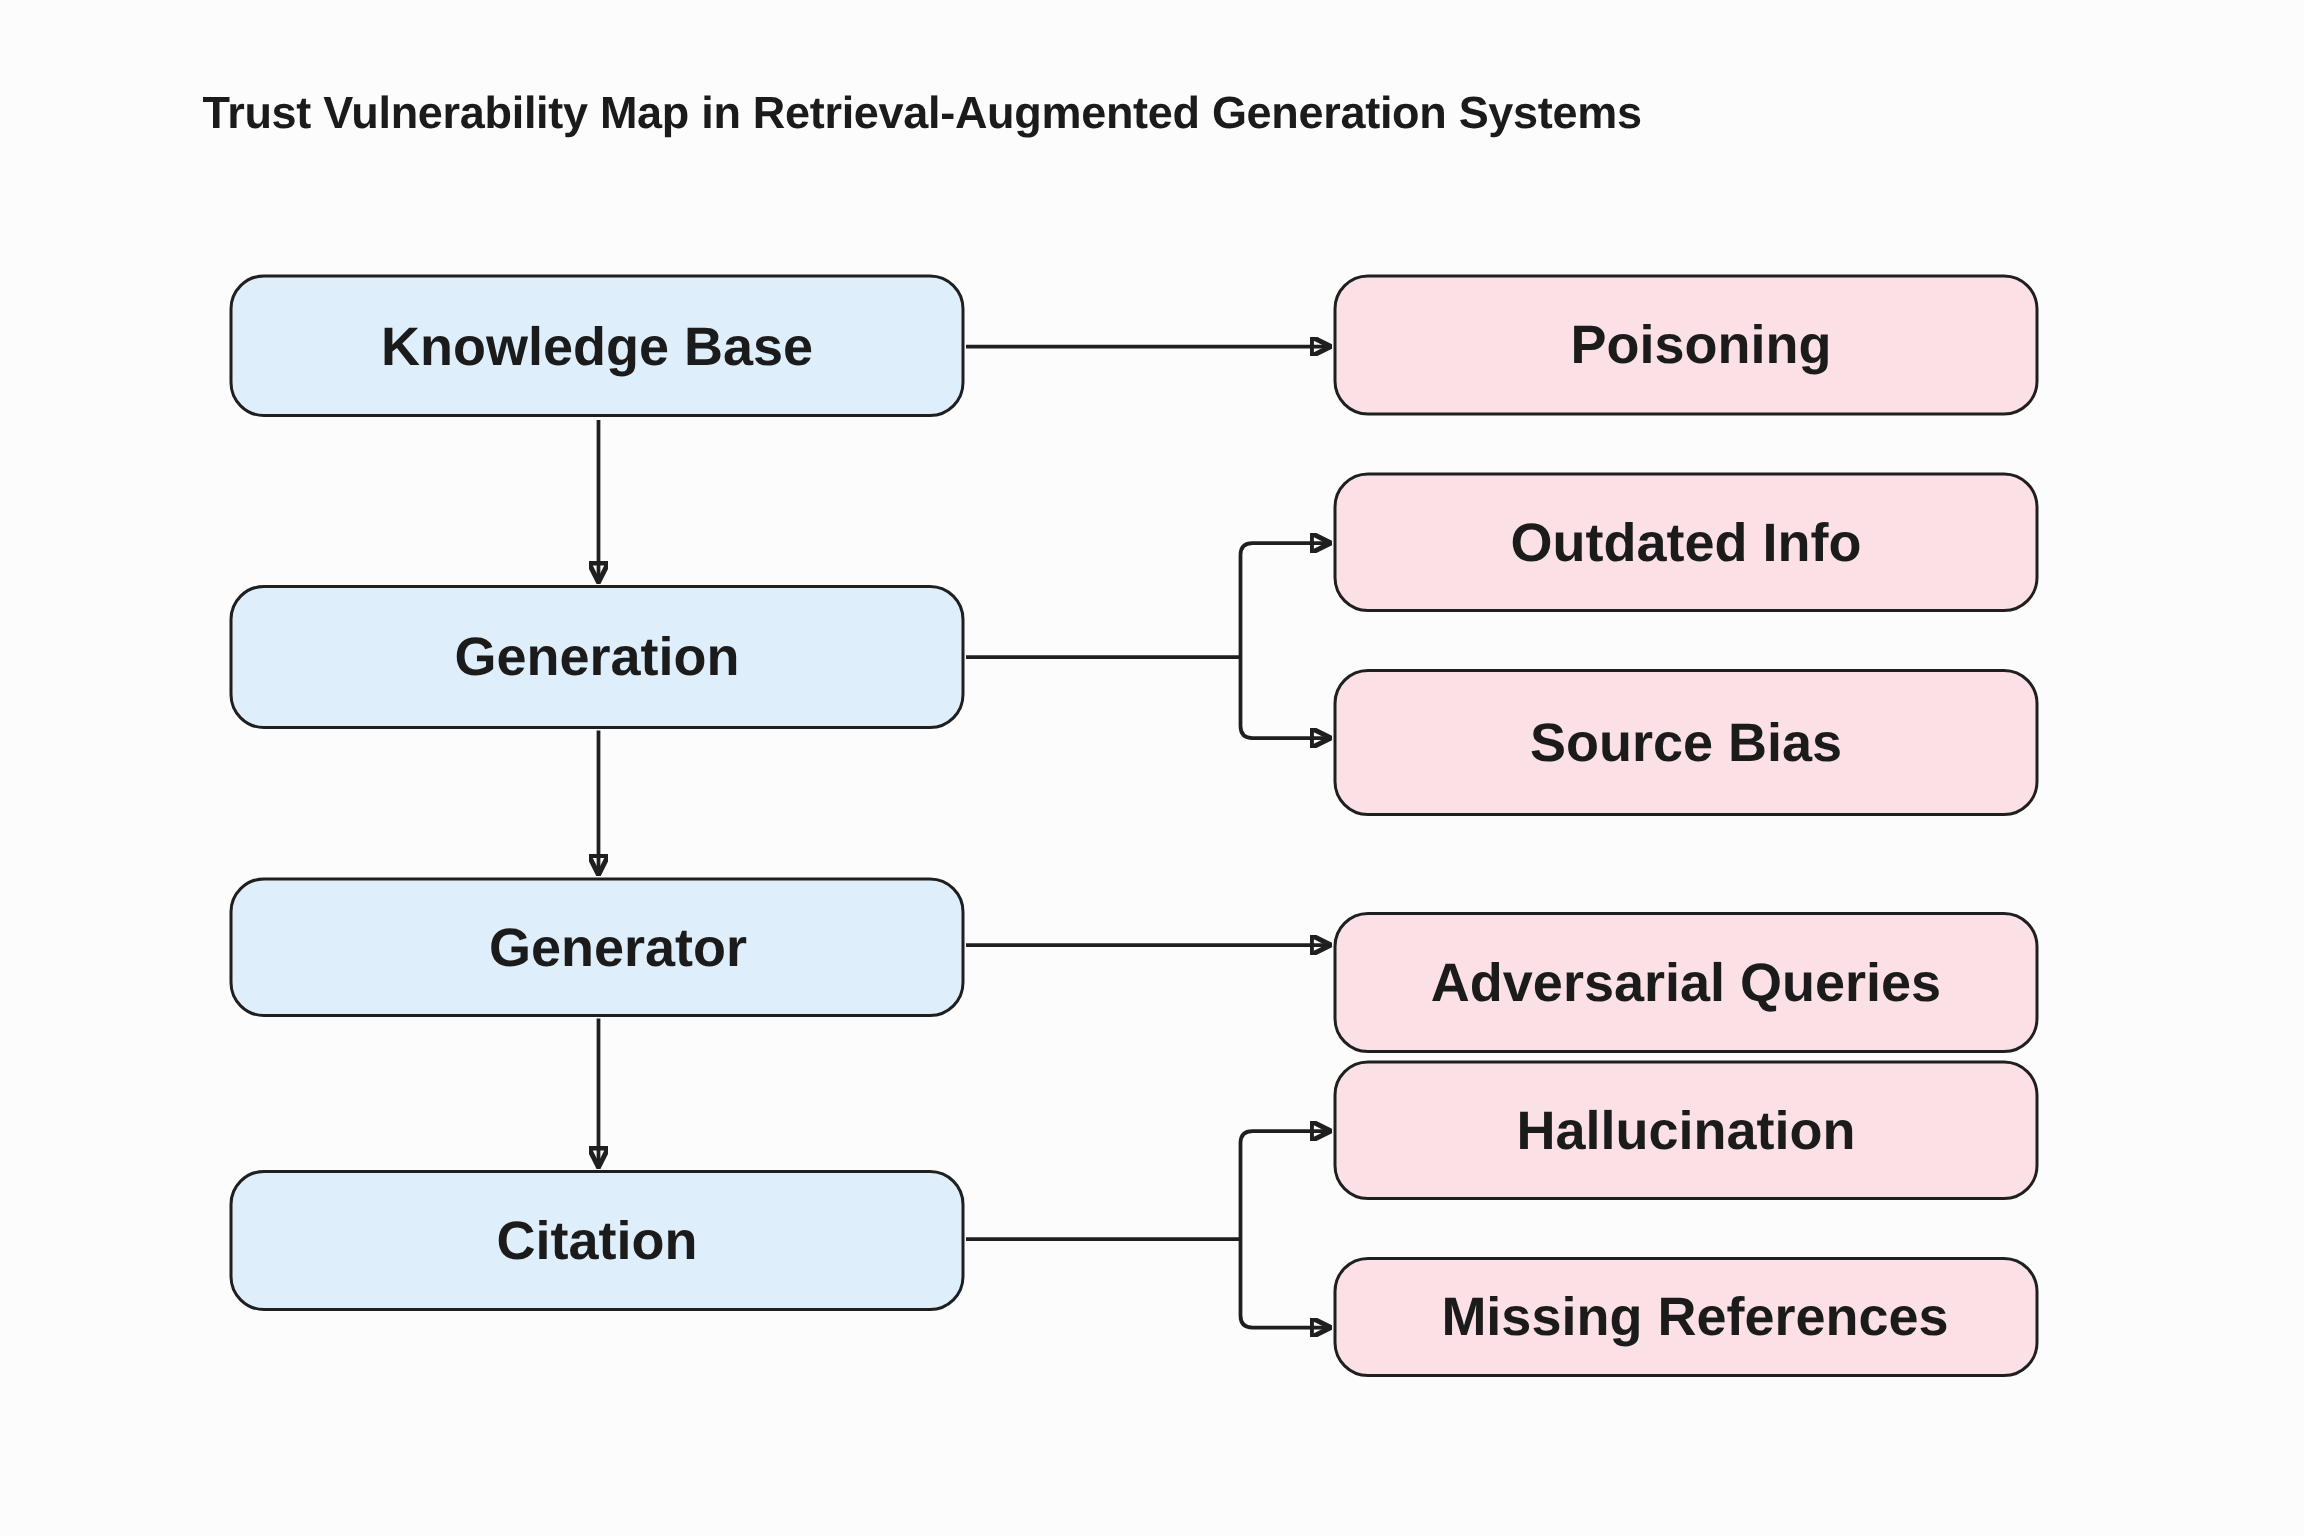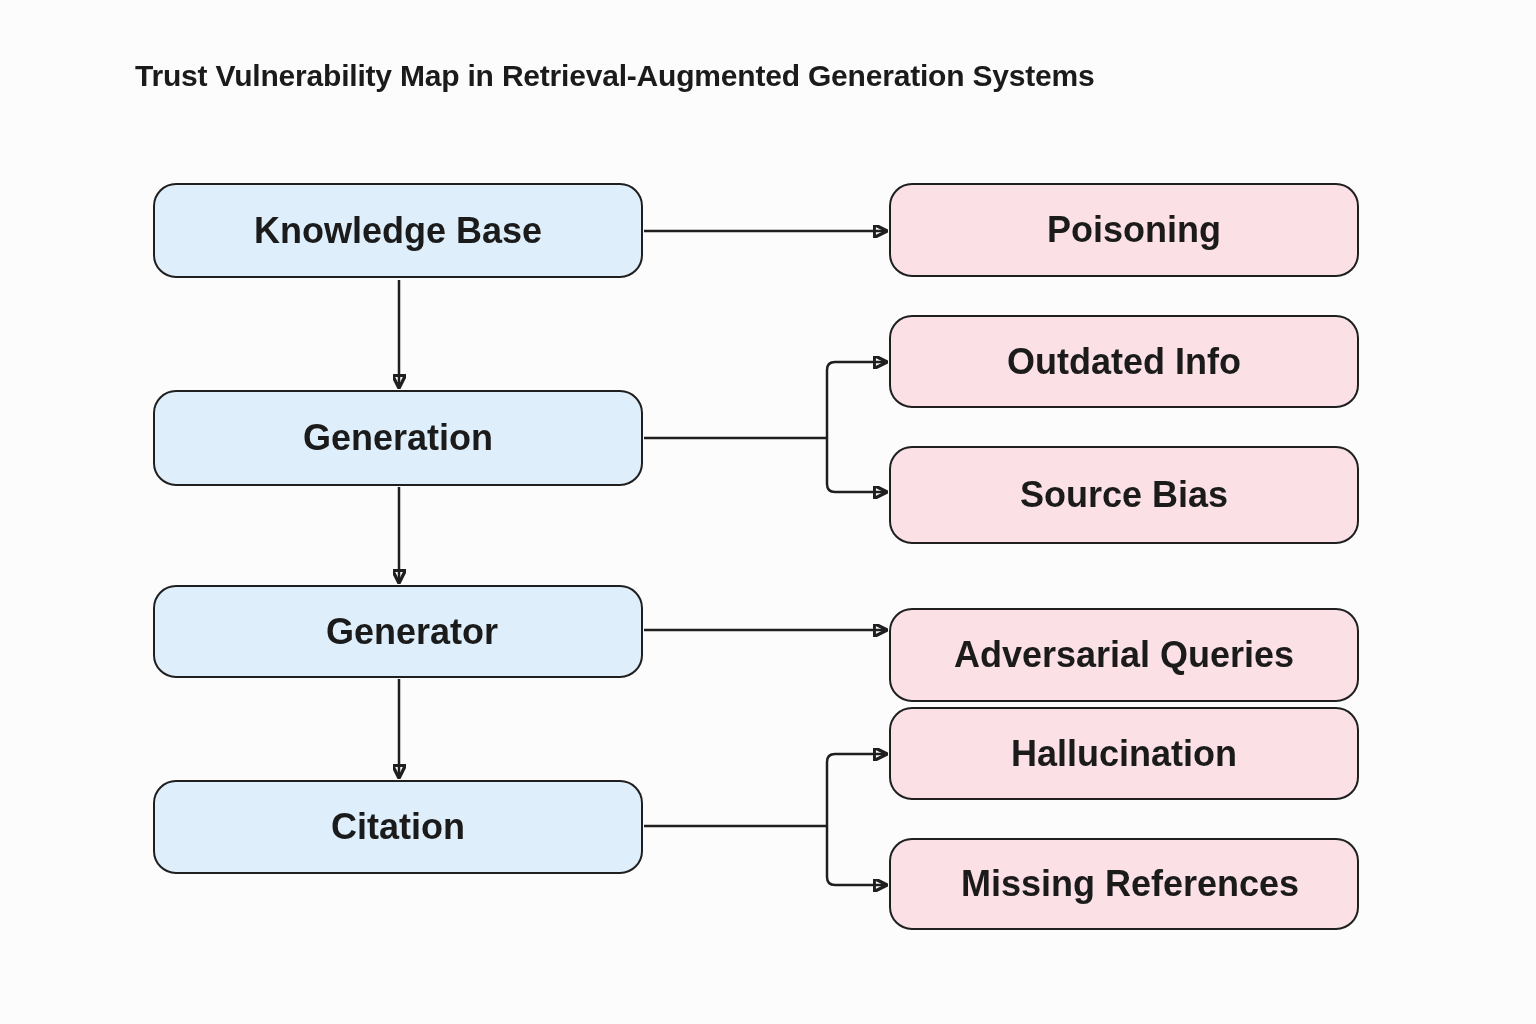--- a/index.html
+++ b/index.html
@@ -88,17 +88,17 @@
   </div>
   <div class="node risk" style="top:446px;height:98px;">
     <span>Source Bias</span>
   </div>
   <div class="node risk" style="top:576px;height:94px;margin-top:32px;">
     <span>Adversarial Queries</span>
   </div>
   <div class="node risk" style="top:707px;height:93px;">
     <span>Hallucination</span>
   </div>
-  <div class="node risk" style="top:838px;height:92px;padding-left:12px;">
+  <div class="node risk" style="top:838px;height:80px;padding-left:12px;">
     <span>Missing References</span>
   </div>
 
 </div>
 
 </body></html>

